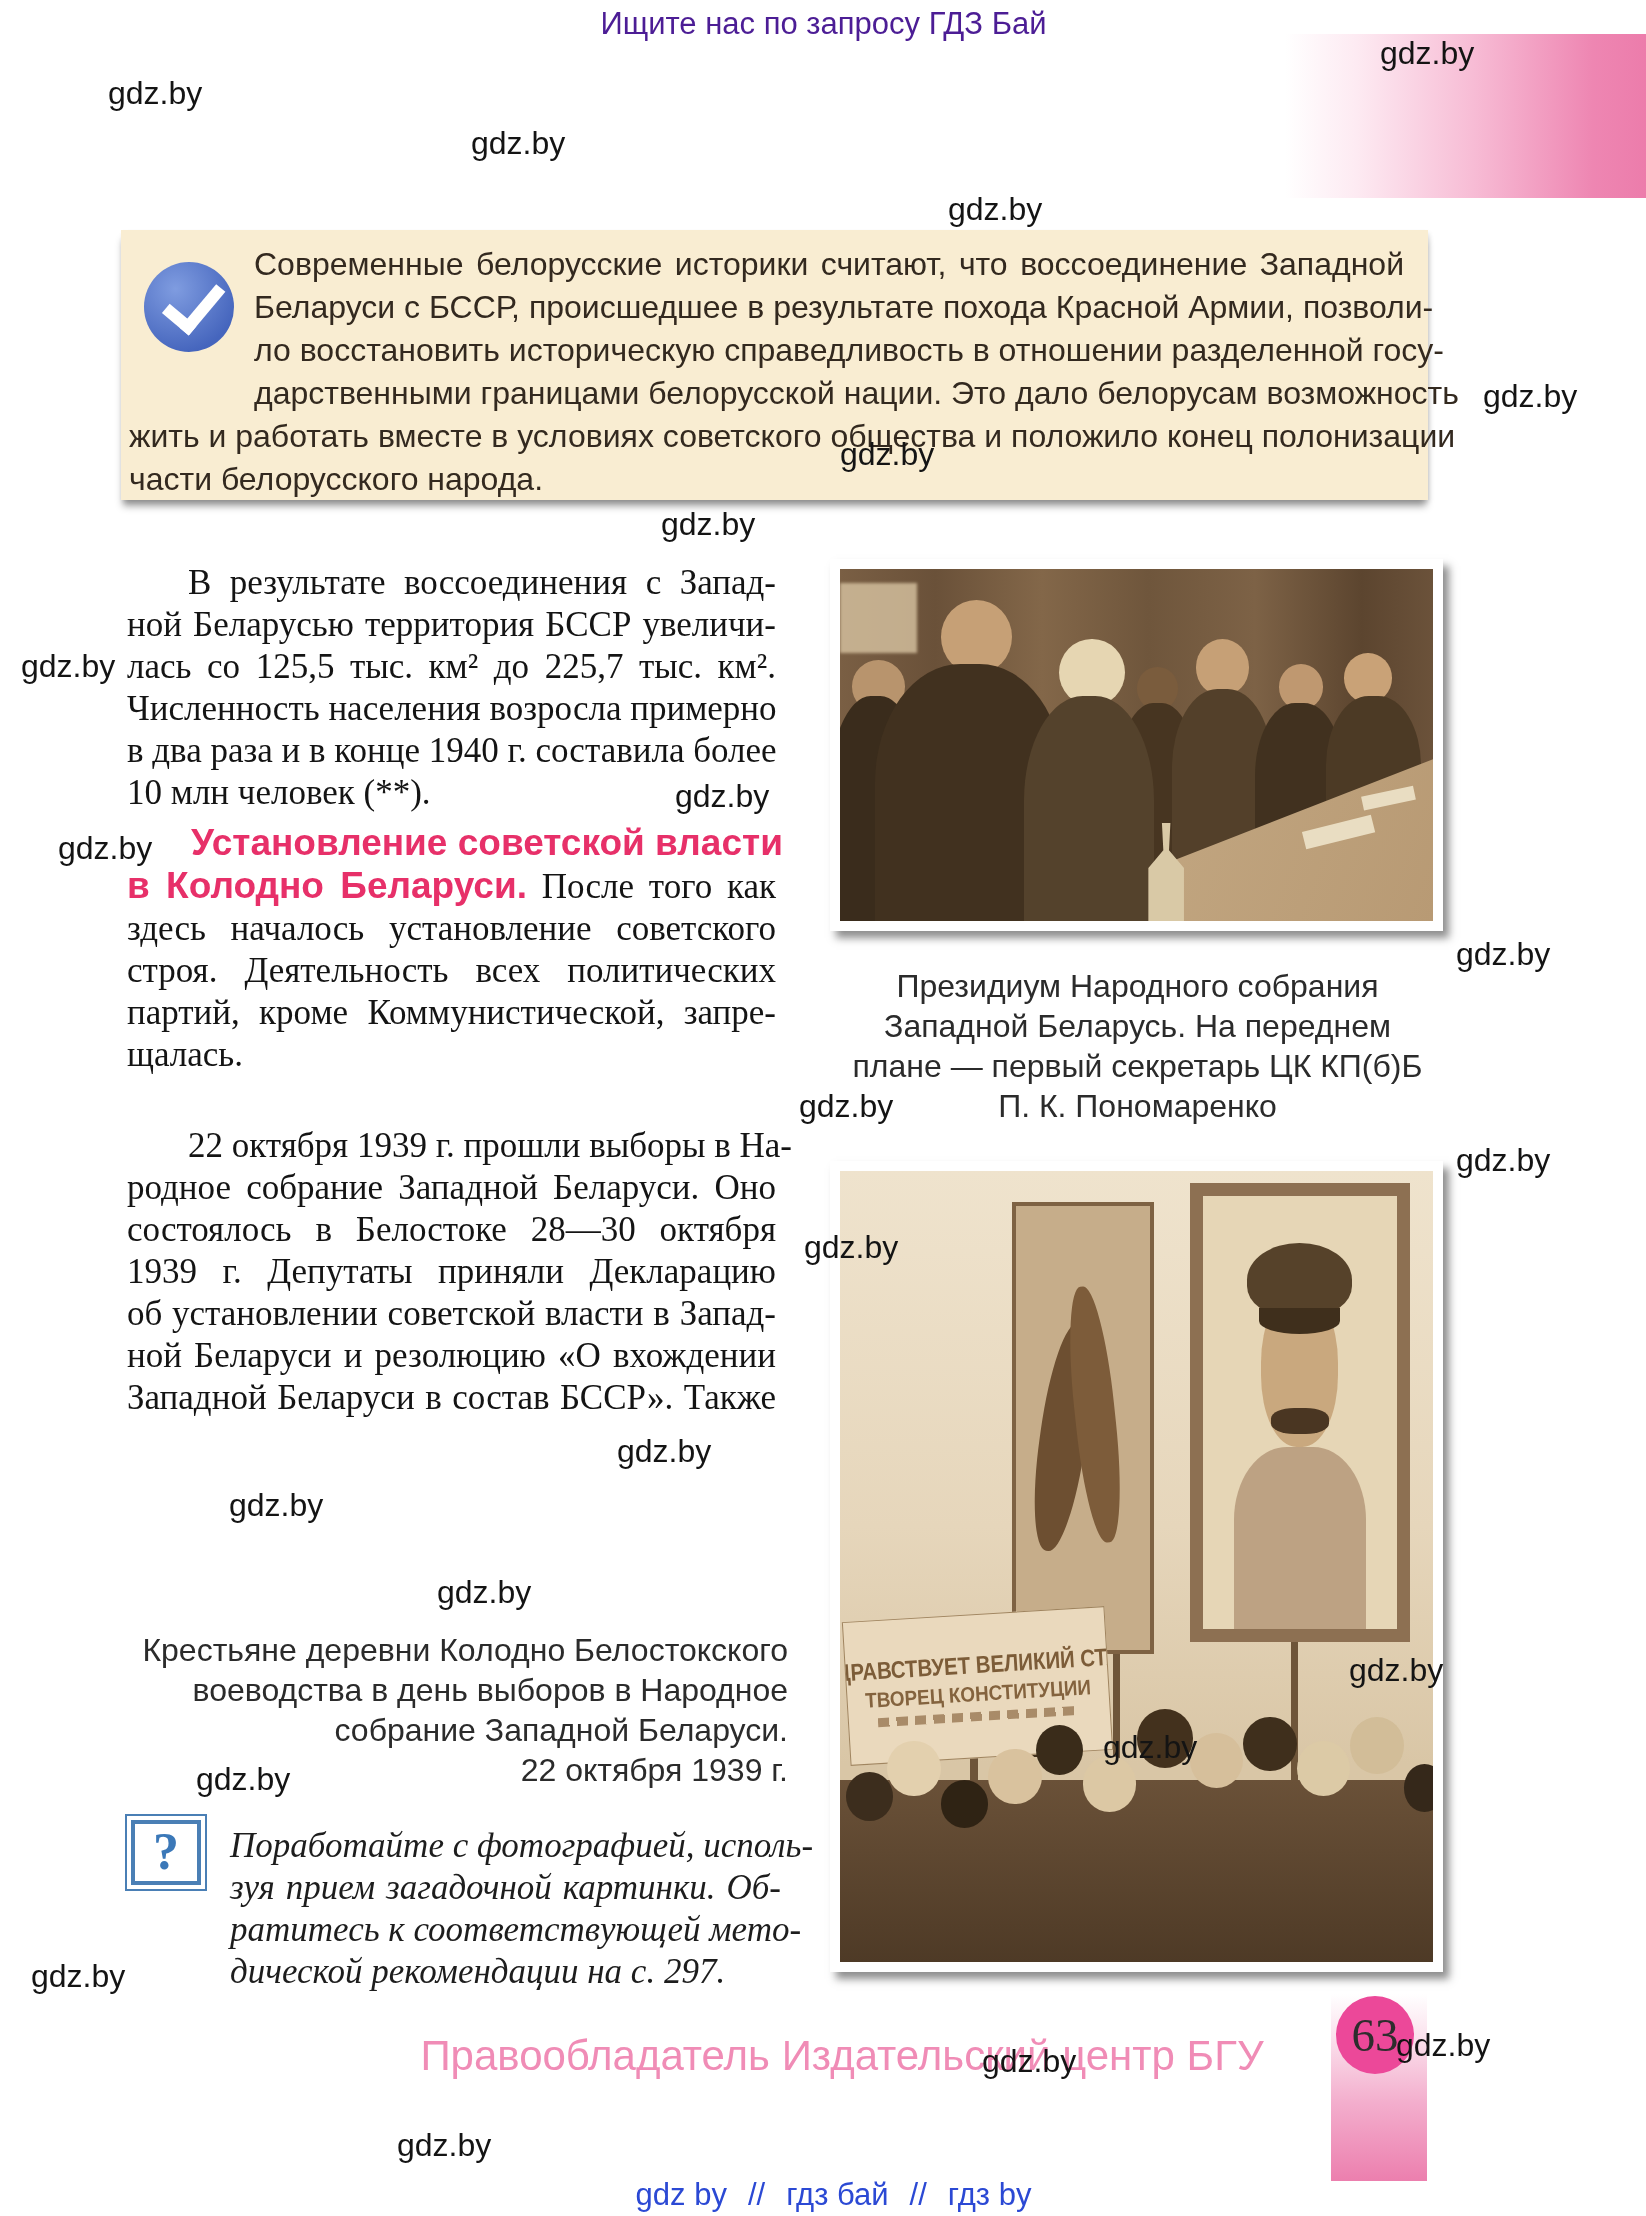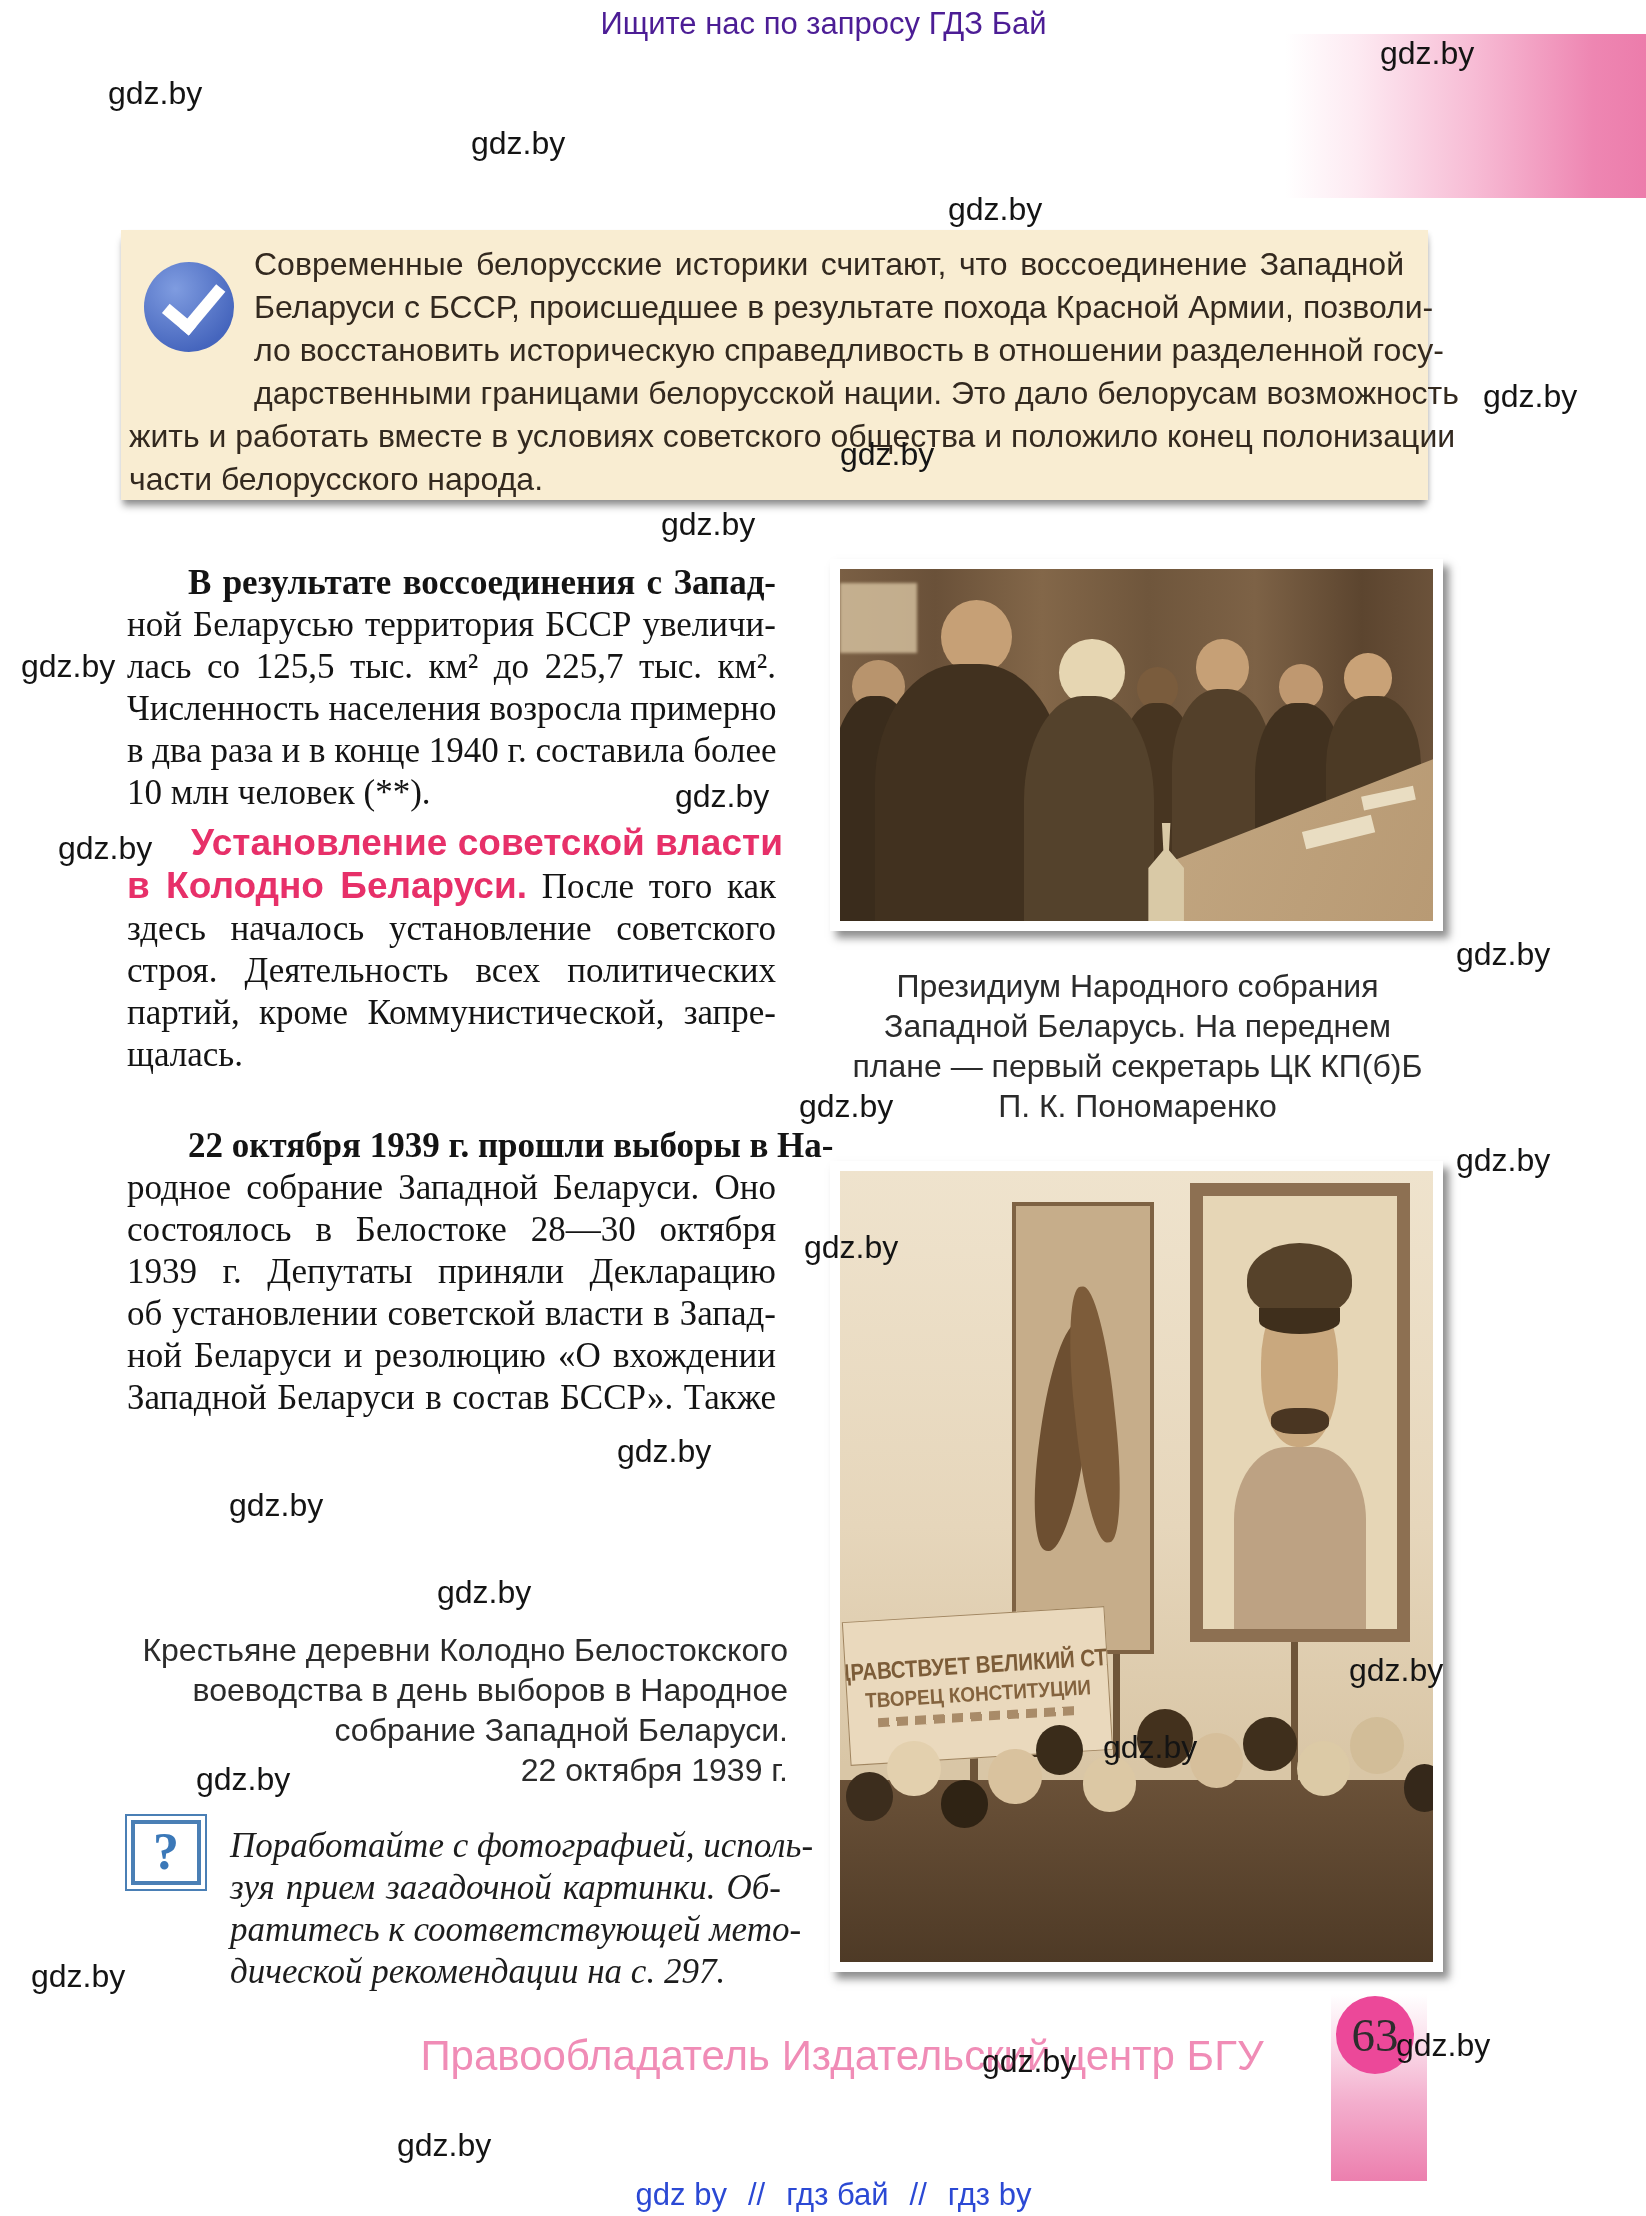--- a/index.html
+++ b/index.html
@@ -32,21 +32,21 @@
                   background:radial-gradient(circle at 35% 30%, #7f9ce0, #4565bd 75%); position:relative; }
   .check-mark { position:absolute; left:21px; top:22.6px; width:45px; height:22.6px;
                 border-left:12px solid #fff; border-bottom:12px solid #fff; transform:rotate(-50deg); }
 
   .jl { text-align:justify; text-align-last:justify; white-space:nowrap; }
   .plain { text-align:left; white-space:nowrap; }
 
   
   .para { position:absolute; left:127px; width:649px; font:35px/42px "Liberation Serif", serif; color:#141414; z-index:2; }
   #p1 { top:562px; } #p2 { top:822px; } #p3 { top:1125px; }
-  #p1 .line:first-child, #p3 .line:first-child { padding-left:61px;font-weight:bold; }
+  #p1 .line:first-child, #p3 .line:first-child { padding-left:61px; }
   .h-red { font:bold 37px/42px "Liberation Sans", sans-serif; color:#e73069; }
   #p2 .hline1 { padding-left:64px; }
 
   
   .photo { position:absolute; background:#ffffff; padding:9.7px; z-index:1;
            box-shadow:6.4px 7.3px 8px rgba(50,50,50,0.55); box-sizing:border-box; }
   #photo1 { left:830px; top:559px; width:613px; height:372px; }
   #photo2 { left:830px; top:1161px; width:613px; height:811px; }
   .photo-inner { position:relative; width:100%; height:100%; overflow:hidden; }
 

